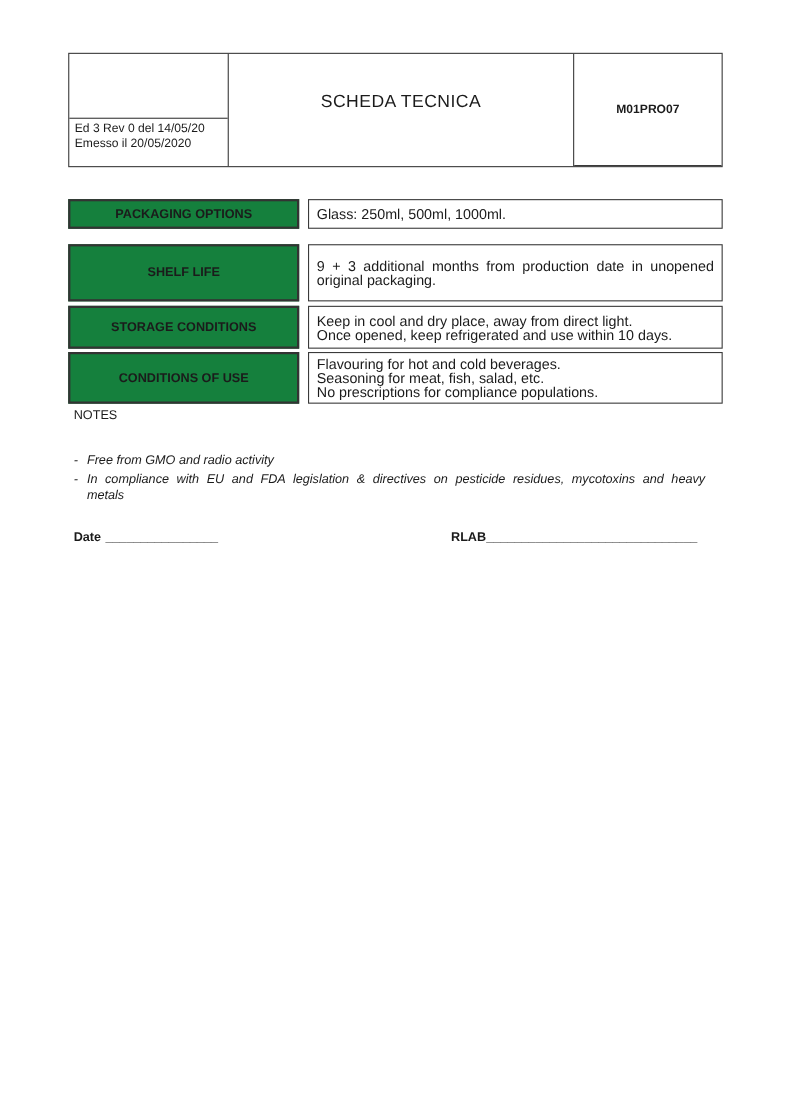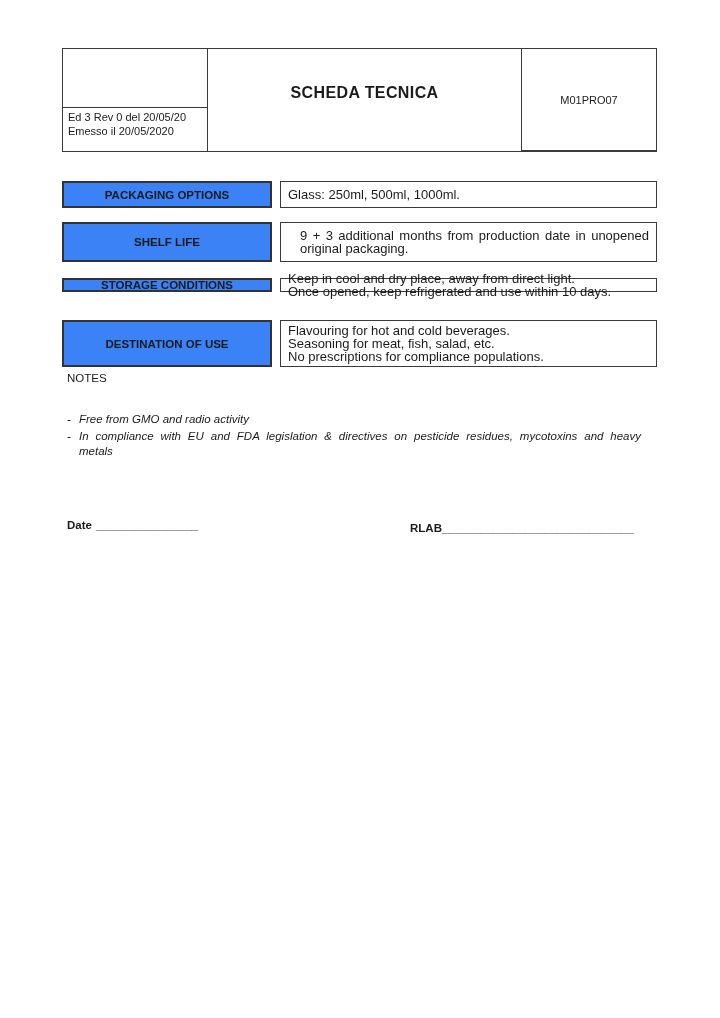--- a/index.html
+++ b/index.html
@@ -34,30 +34,31 @@
     font-size: 11px;
     line-height: 13.5px;
     white-space: nowrap;
   }
   .ht-col2 {
     flex: 1;
     display: flex; align-items: center; justify-content: center;
   }
   .ht-title {
     font-size: 16px;
-    font-weight: bold;
+    font-weight: normal;
     letter-spacing: 0.4px;
     position: relative;
     top: -7px;
   }
   .ht-col3 {
     width: 135px;
     border-left: 1.5px solid #3a3a3a;
     display: flex; flex-direction: column;
     font-size: 11px;
+    font-weight: bold;
   }
   .ht-col3-top {
     flex: 1;
     border-bottom: 1.5px solid #3a3a3a;
     display: flex; align-items: center; justify-content: center;
   }
   .ht-col3-bottom {
     height: 23px;
     display: flex; align-items: center; justify-content: center;
   }
@@ -66,43 +67,43 @@
   .section-row {
     position: absolute;
     left: 62px;
     width: 595px;
     display: flex;
     align-items: stretch;
   }
   .label-box {
     width: 210px;
     flex: none;
-    background: #3b82f6;
+    background: #15803d;
     border: 2px solid #333333;
     border-bottom-width: 2.5px;
     display: flex; align-items: center; justify-content: center;
     font-weight: bold;
     font-size: 11.5px;
     text-align: center;
   }
   .value-box {
     margin-left: 8px;
     width: 377px;
     flex: none;
     border: 1.5px solid #3a3a3a;
     padding: 2px 7px 2px 7px;
     font-size: 13px;
     line-height: 13px;
     display: flex; flex-direction: column; justify-content: center;
   }
   .value-line { display: block; }
-  .just { text-align: justify; margin-left: 12px; }
+  .just { text-align: justify; }
   .row-1 { top: 181px; height: 27px; }
-  .row-2 { top: 222px; height: 40px; }
-  .row-3 { top: 278px; height: 14px; }
+  .row-2 { top: 222px; height: 52px; }
+  .row-3 { top: 278px; height: 39px; }
   .row-4 { top: 320px; height: 47px; }
 
   
   .notes-heading {
     left: 67px; top: 372px;
     font-size: 11.5px;
   }
   .note-item {
     left: 67px;
     display: flex;
@@ -118,41 +119,39 @@
     text-align: justify;
     word-spacing: 2px;
   }
 
   
   .sig-date {
     left: 67px; top: 483px;
     font-weight: bold;
     font-size: 11.5px;
     white-space: nowrap;
-    margin-top: 36px;
   }
   .sig-date .sig-line { margin-left: 4px; }
   .sig-rlab {
     left: 410px; top: 483px;
     font-weight: bold;
     font-size: 11.5px;
     white-space: nowrap;
-    margin-top: 39px;
   }
 </style>
 </head>
 <body>
 
 <div class="page">
 
   <div class="abs header-table">
     <div class="ht-col1">
       <div class="ht-col1-top"></div>
       <div class="ht-col1-bottom">
-        <div>Ed 3 Rev 0 del 20/05/20</div>
+        <div>Ed 3 Rev 0 del 14/05/20</div>
         <div>Emesso il 20/05/2020</div>
       </div>
     </div>
     <div class="ht-col2">
       <div class="ht-title">SCHEDA TECNICA</div>
     </div>
     <div class="ht-col3">
       <div class="ht-col3-top">M01PRO07</div>
     </div>
   </div>
@@ -173,21 +172,21 @@
 
   <div class="section-row row-3">
     <div class="label-box">STORAGE CONDITIONS</div>
     <div class="value-box">
       <span class="value-line">Keep in cool and dry place, away from direct light.</span>
       <span class="value-line">Once opened, keep refrigerated and use within 10 days.</span>
     </div>
   </div>
 
   <div class="section-row row-4">
-    <div class="label-box">DESTINATION OF USE</div>
+    <div class="label-box">CONDITIONS OF USE</div>
     <div class="value-box">
       <span class="value-line">Flavouring for hot and cold beverages.</span>
       <span class="value-line">Seasoning for meat, fish, salad, etc.</span>
       <span class="value-line">No prescriptions for compliance populations.</span>
     </div>
   </div>
 
   <div class="abs notes-heading">NOTES</div>
 
   <div class="abs note-item note-1">

